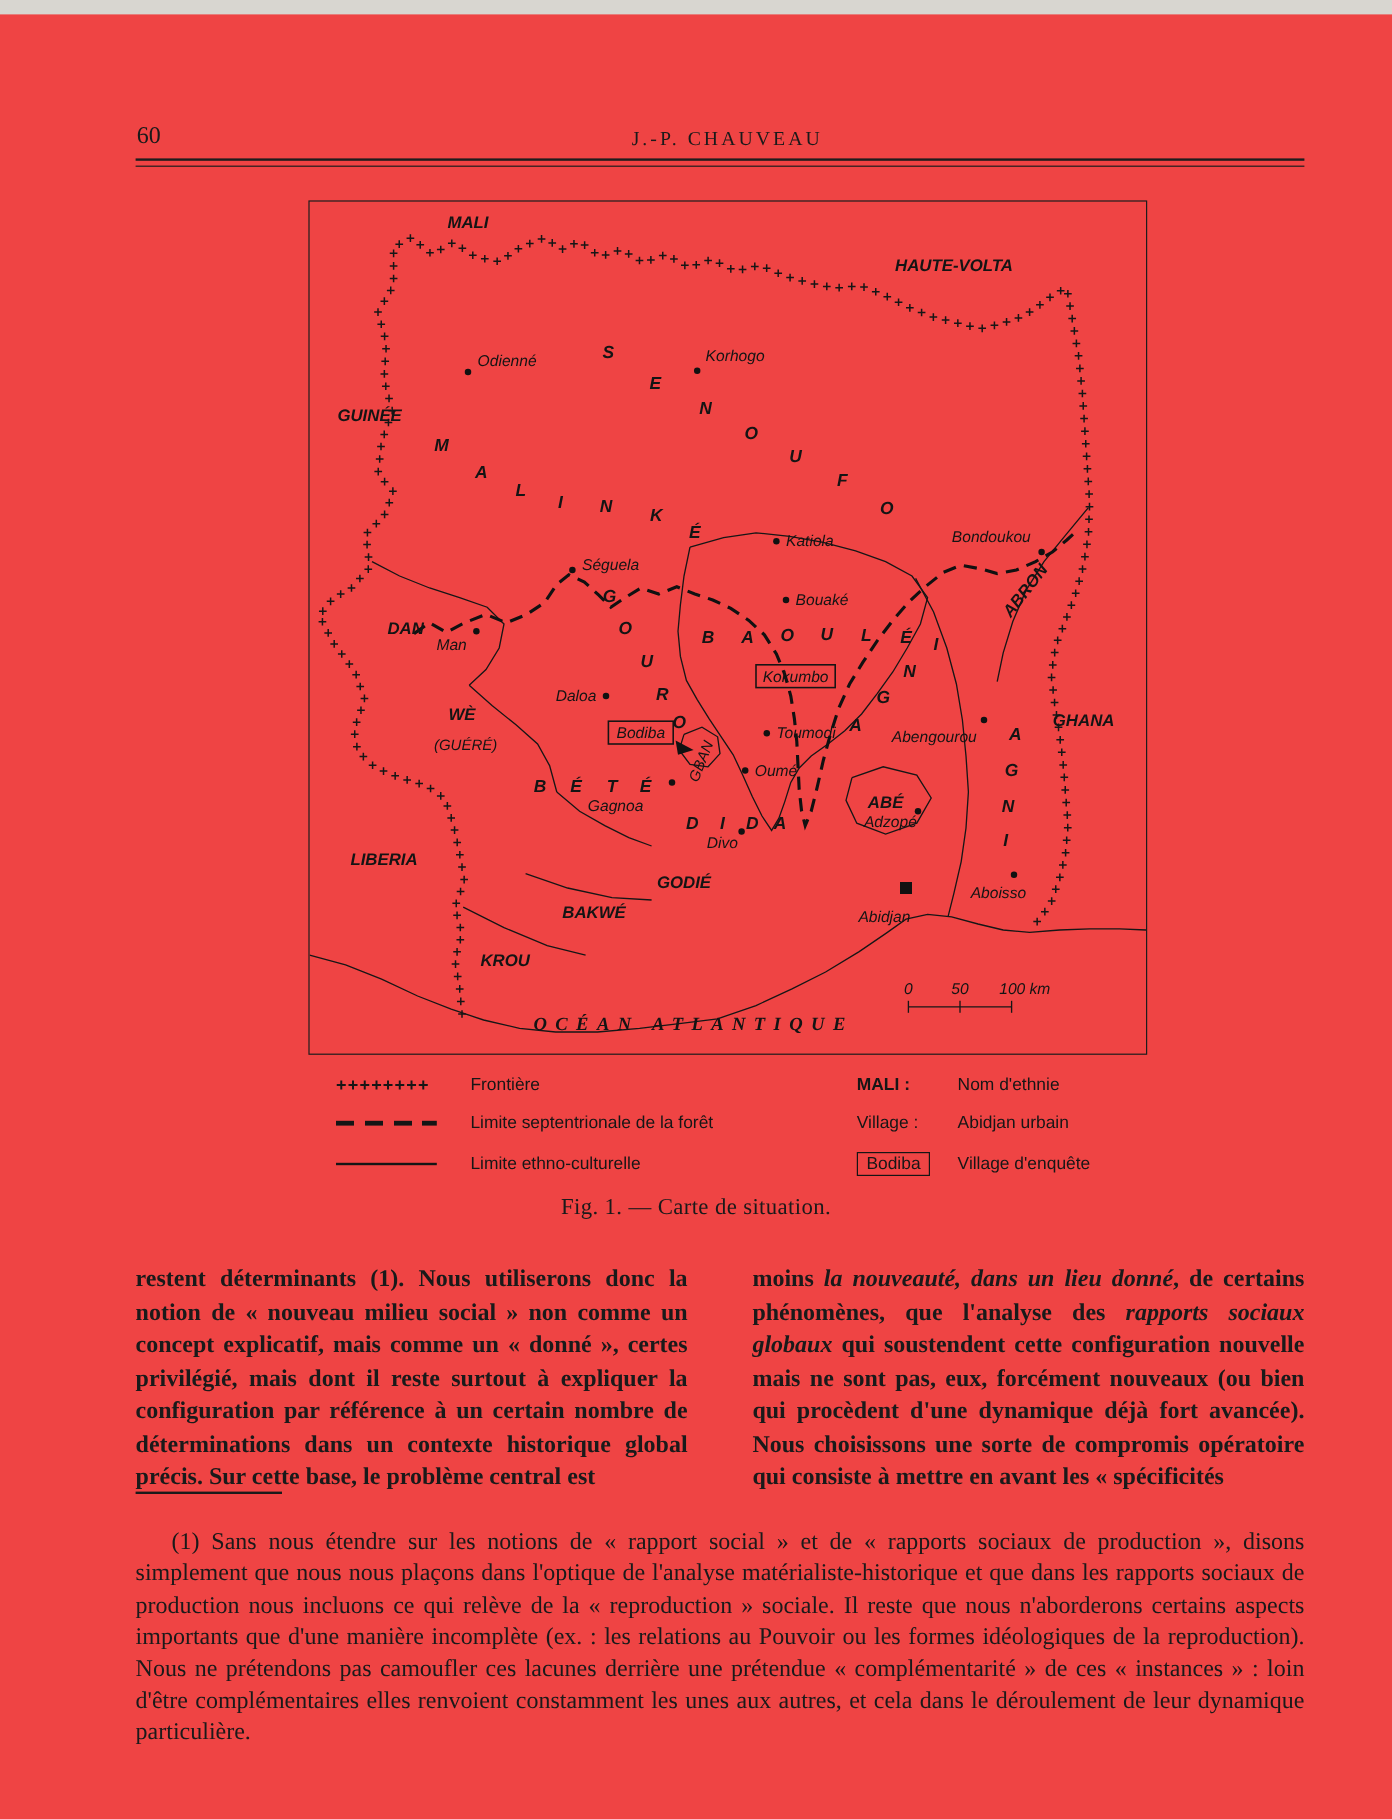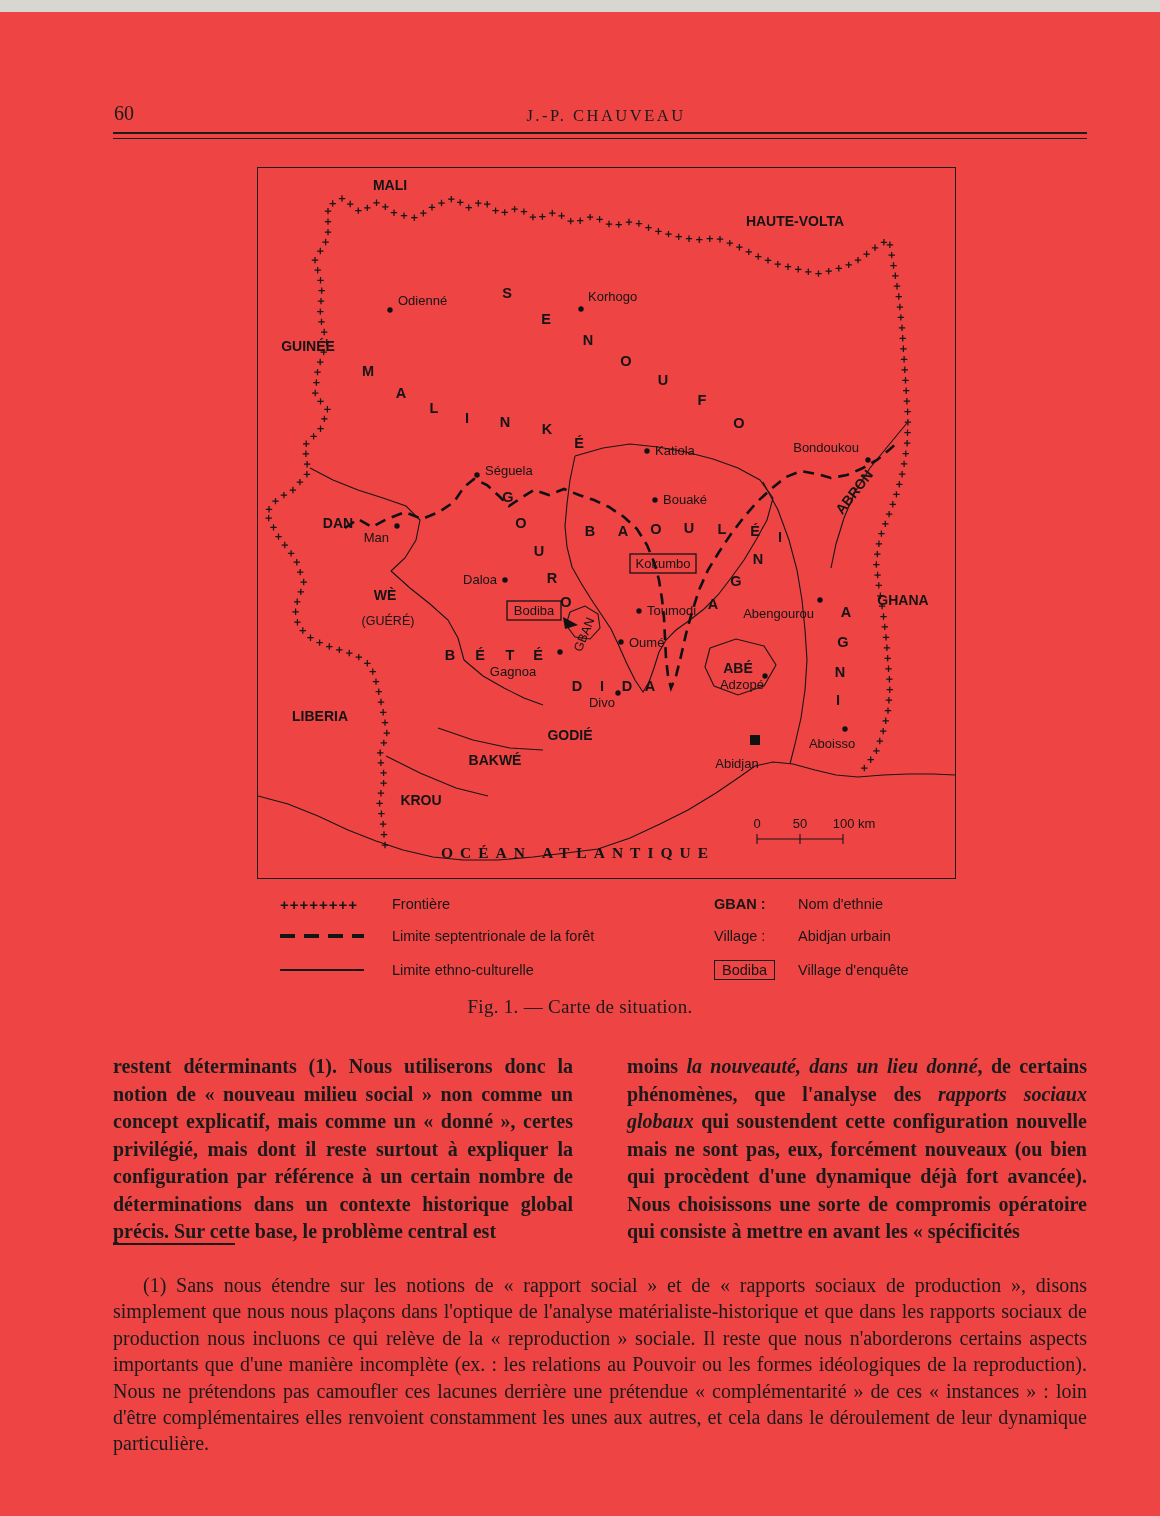--- a/index.html
+++ b/index.html
@@ -4,21 +4,21 @@
 <style>
   html,body{margin:0;padding:0;background:#d8d6d0;}
   .page{position:relative;width:1160px;height:1516px;margin:12px auto;background:#ef4444;color:#1a1a1a;
         font-family:"Liberation Serif",serif;overflow:hidden;}
   
   .pagenum{position:absolute;top:90px;left:114px;font-size:20px;}
   .runhead{position:absolute;top:94px;left:0;width:100%;text-align:center;font-size:16.5px;letter-spacing:2.5px;padding-left:26px;}
   .headrule{position:absolute;top:120px;left:113px;width:974px;height:4px;
             border-top:2px solid #1d1d1d;border-bottom:1px solid #1d1d1d;}
   
-  .mapbox{position:absolute;top:155px;left:257px;width:697px;height:710px;border:1.6px solid #1d1d1d;box-sizing:content-box;}
+  .mapbox{position:absolute;top:155px;left:257px;width:697px;height:710px;border:1.6px solid #1d1d1d;box-sizing:content-box;font-style:italic;}
   .mapbox svg{display:block;width:697px;height:710px;}
   .thin{fill:none;stroke:#161616;stroke-width:1.1;}
   .forest{fill:none;stroke:#111;stroke-width:2.6;stroke-dasharray:11 7;}
   .frontier path{stroke:#161616;stroke-width:1.25;fill:none;}
   .lbl{font-family:"Liberation Sans",sans-serif;font-size:13px;fill:#141414;text-anchor:middle;}
   .lbl.bold{font-weight:700;font-size:14px;}
   .lbl.norm{font-size:12.5px;}
   .lbl.sp{font-weight:700;font-size:14.5px;}
   .lbl.ocean{font-family:"Liberation Serif",serif;font-weight:700;font-size:15.5px;letter-spacing:7px;}
   .city{font-family:"Liberation Sans",sans-serif;font-size:13px;fill:#141414;}
@@ -386,21 +386,21 @@
           <line x1="585" y1="666" x2="585" y2="676" class="thin"></line>
           <text x="499" y="660" class="city" text-anchor="middle">0</text>
           <text x="542" y="660" class="city" text-anchor="middle">50</text>
           <text x="596" y="660" class="city" text-anchor="middle">100 km</text>
         </svg>
     </div>
 
     <div class="legend">
       <div class="lg-sample crosses">++++++++</div>
       <div>Frontière</div>
-      <div class="bold">GBAN :</div>
+      <div class="bold">MALI :</div>
       <div>Nom d'ethnie</div>
 
       <div class="lg-sample">
           <div class="dash"></div>
         </div>
       <div>Limite septentrionale de la forêt</div>
       <div>Village :</div>
       <div>Abidjan urbain</div>
 
       <div class="lg-sample">

